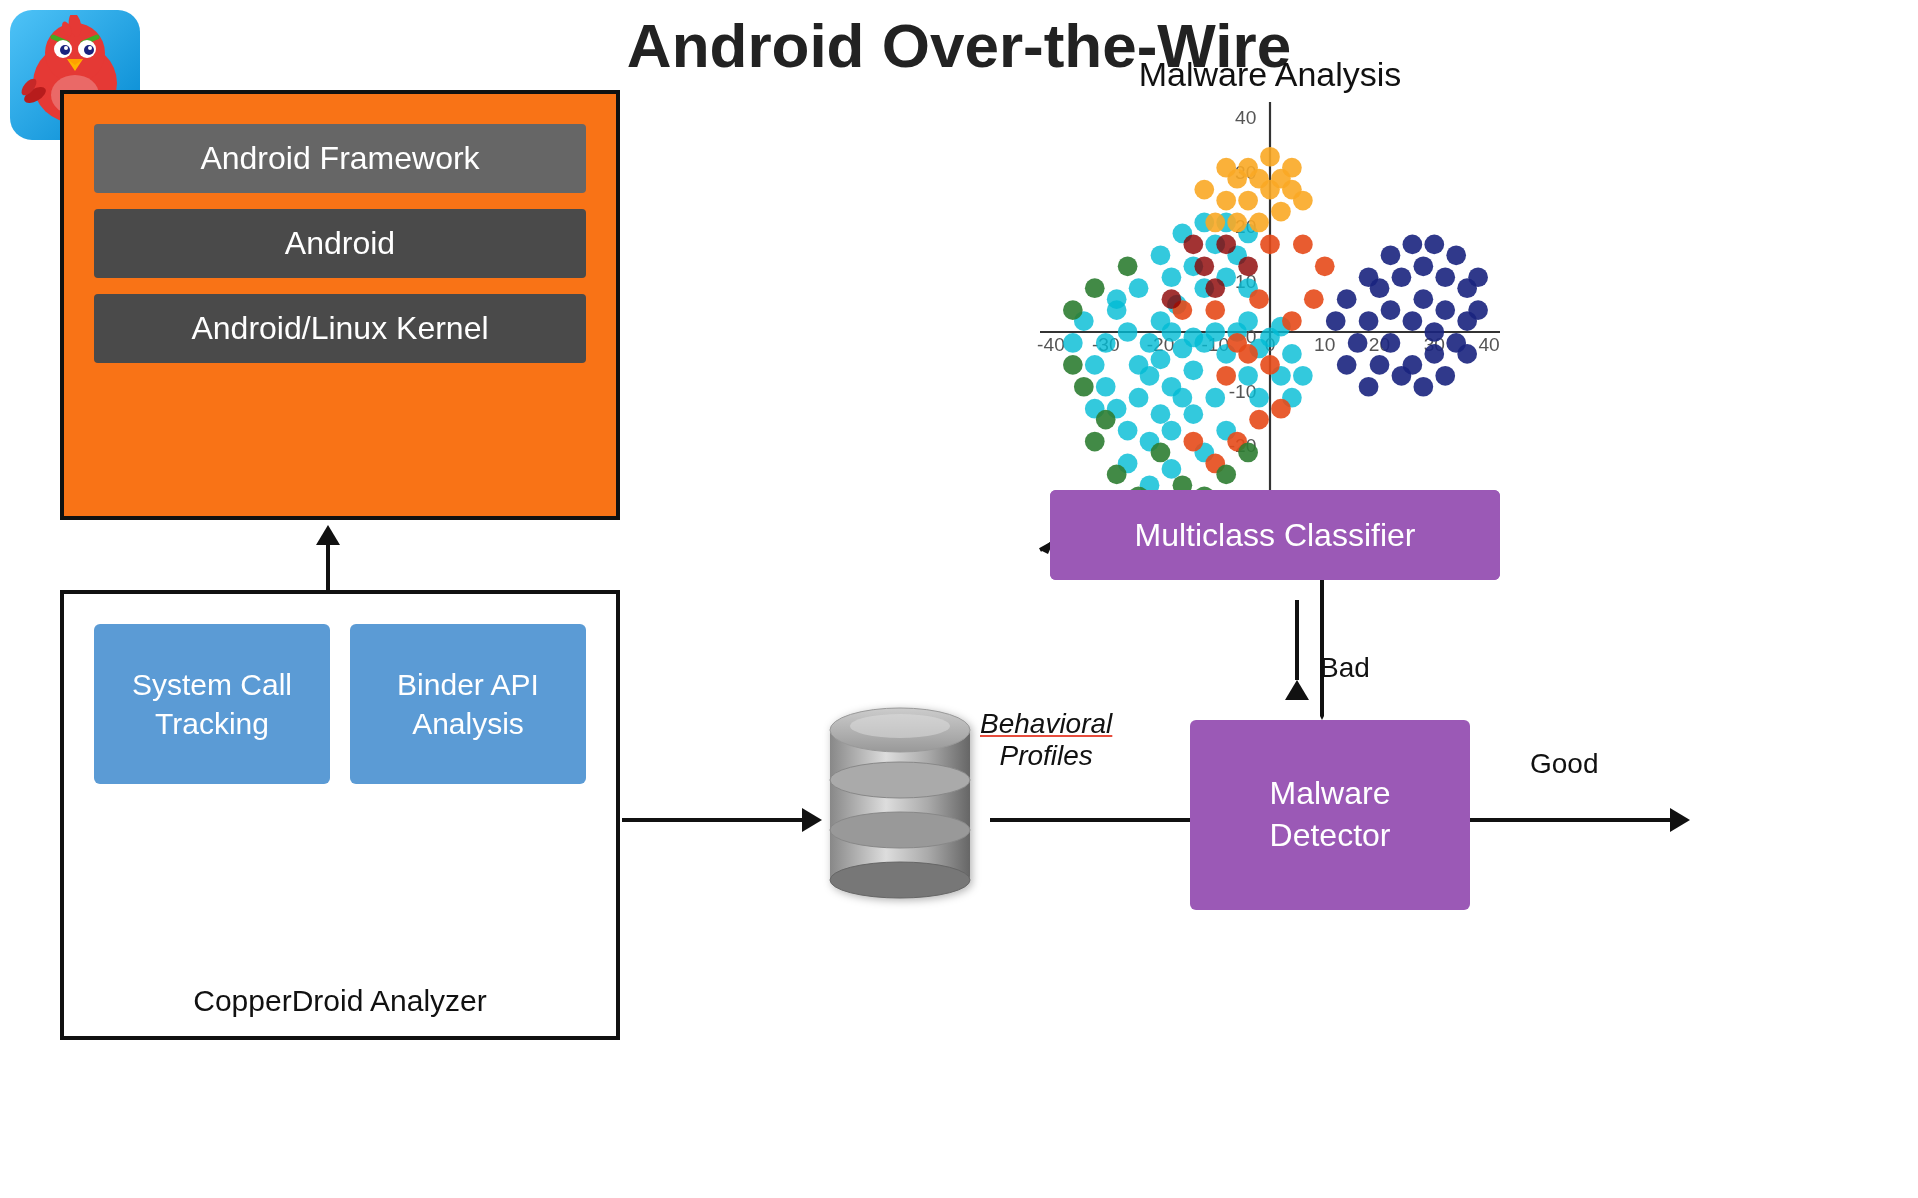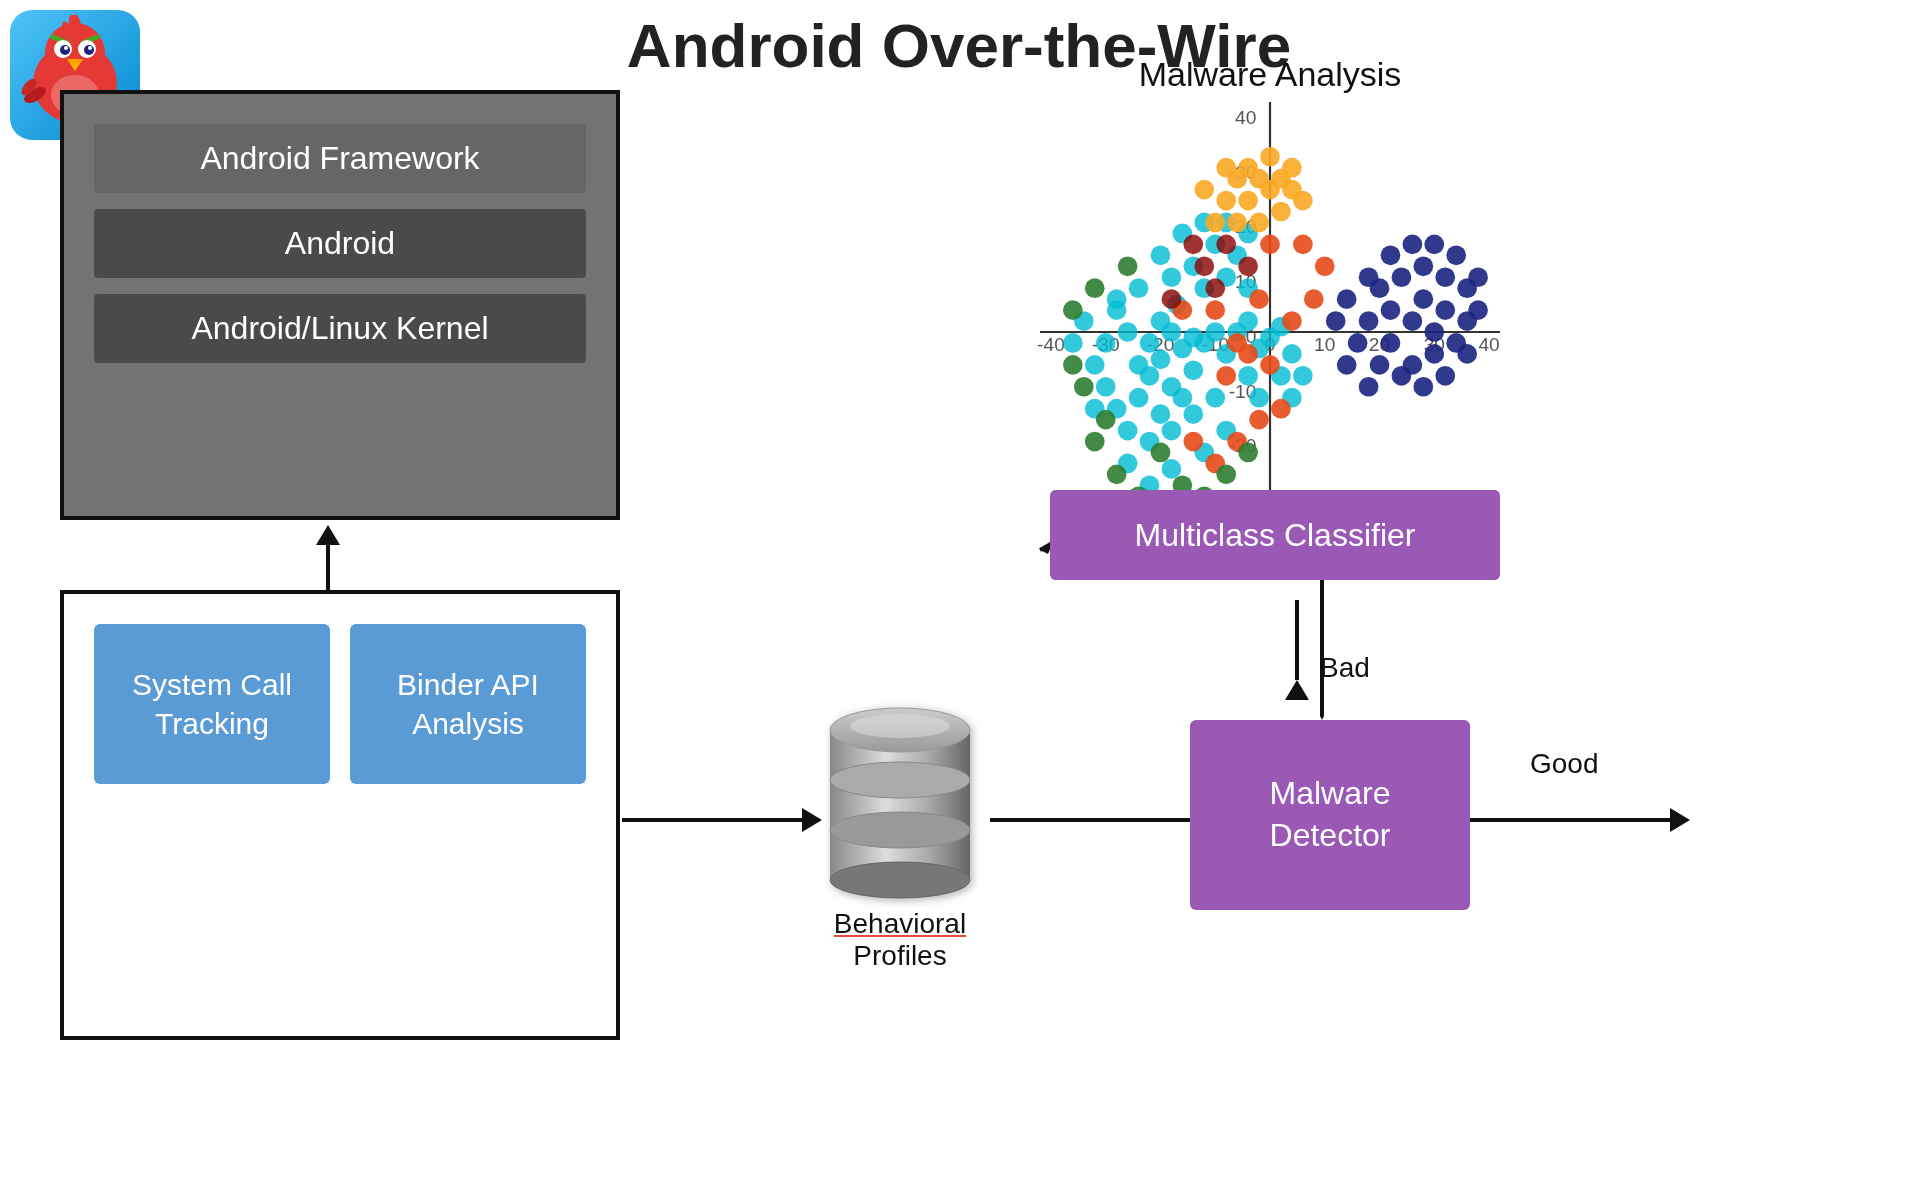--- a/index.html
+++ b/index.html
@@ -41,21 +41,21 @@
     }
 
     
     .emulator-box {
       position: absolute;
       top: 90px;
       left: 60px;
       width: 560px;
       height: 430px;
       border: 4px solid #111;
-      background: #737373;
+      background: #f97316;
     }
 
     .emulator-layers {
       display: flex;
       flex-direction: column;
       gap: 16px;
       padding: 30px 30px 0 30px;
     }
 
     .layer-bar {
@@ -162,22 +162,23 @@
       width: 0; height: 0;
       border-top: 12px solid transparent;
       border-bottom: 12px solid transparent;
       border-left: 20px solid #111;
     }
 
     
     .db-container {
       position: absolute;
       display: flex;
-      flex-direction: column;
-      align-items: center;
+      flex-direction: row;
+      align-items: flex-start;
+      font-style: italic;
     }
 
     .db-svg {
       filter: drop-shadow(2px 2px 4px rgba(0,0,0,0.3));
     }
 
     .db-label {
       font-size: 28px;
       color: #111;
       text-align: center;
@@ -292,20 +293,21 @@
   <div class="arrowhead-up"></div>
   <div class="arrow-line-v" style="height:60px;"></div>
   <div class="arrowhead-down"></div>
 </div>
 
 <div class="analyzer-box">
   <div class="analyzer-modules">
     <div class="module-box">System Call<br>Tracking</div>
     <div class="module-box">Binder API<br>Analysis</div>
   </div>
+  <div class="analyzer-label">CopperDroid Analyzer</div>
 </div>
 
 <div class="arrow-horizontal" style="position:absolute; top:808px; left:622px;">
   <div class="arrow-line-h" style="width:180px;"></div>
   <div class="arrowhead-right"></div>
 </div>
 
 <div class="db-container" style="position:absolute; top:700px; left:820px;">
   <svg class="db-svg" width="160" height="200" viewBox="0 0 160 200">
 

